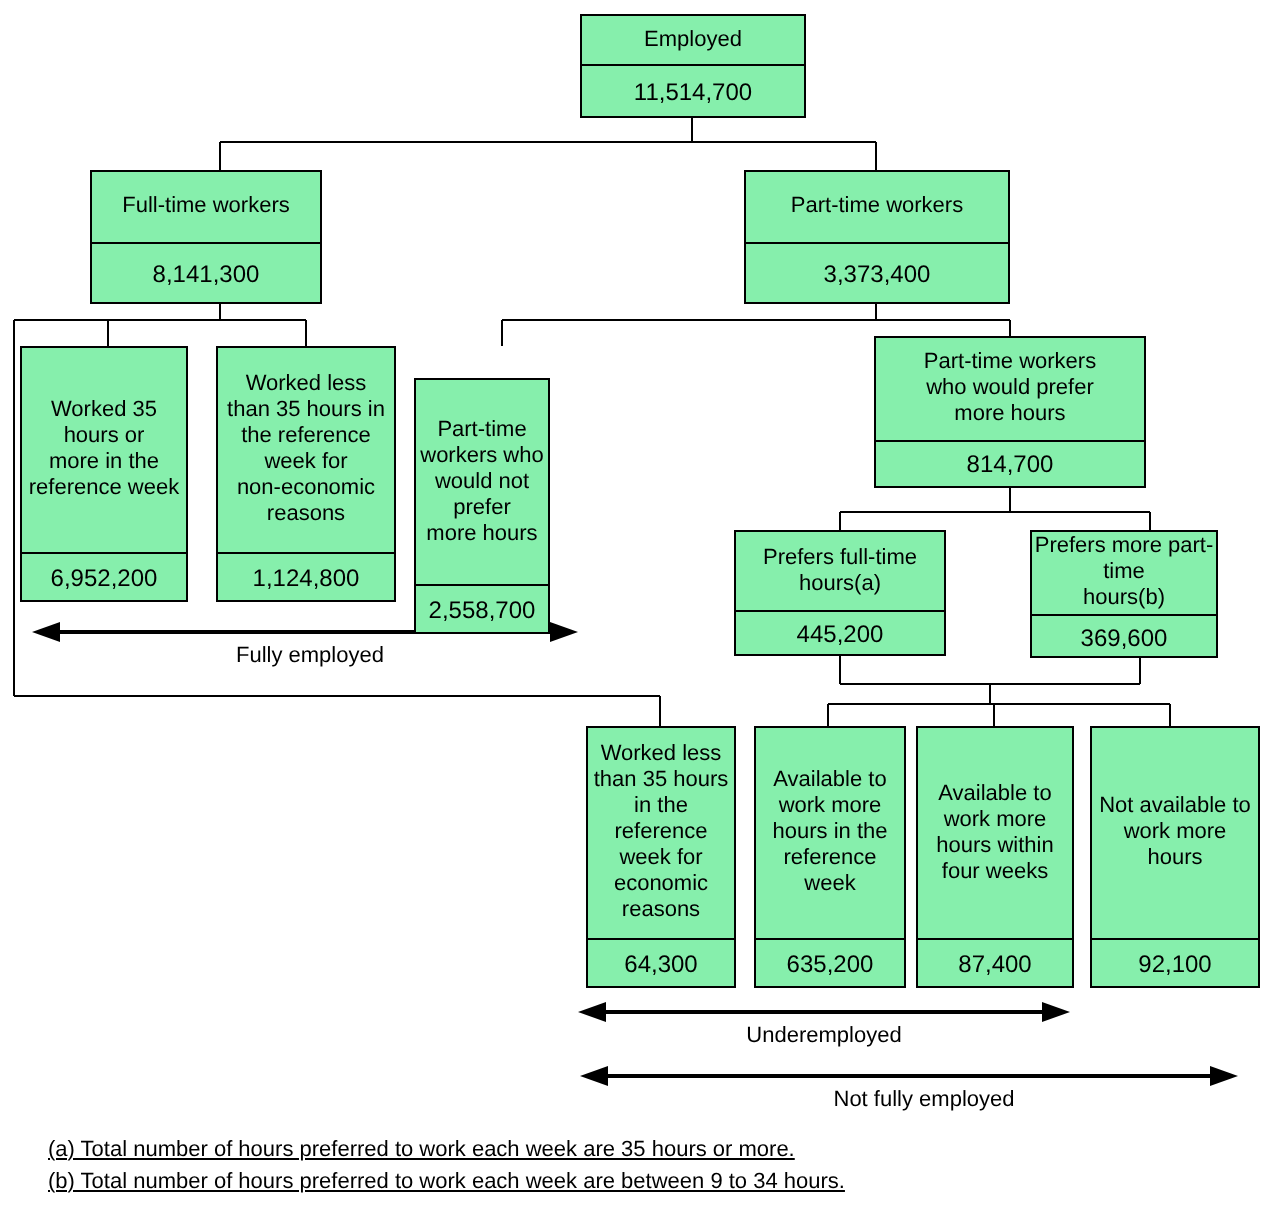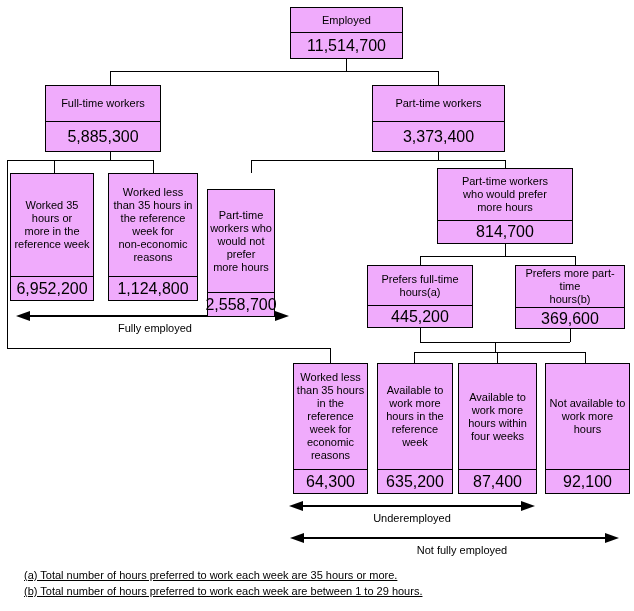--- a/index.html
+++ b/index.html
@@ -5,30 +5,30 @@
   html,body { margin:0; padding:0; background:#ffffff; }
   .canvas {
     position:relative; width:634px; height:611px; background:#ffffff;
     font-family:"Liberation Sans", sans-serif; color:#000000; overflow:hidden;
   }
   svg.wires { position:absolute; left:0; top:0; width:634px; height:611px; }
   svg.wires line { stroke:#000; stroke-width:1; shape-rendering:crispEdges; }
   svg.wires line.thick { stroke-width:2; shape-rendering:auto; }
   svg.wires polygon { fill:#000; }
   .node {
-    position:absolute; border:1px solid #000; background:#f0abfc;
+    position:absolute; border:1px solid #000; background:#86efac;
     display:flex; flex-direction:column; box-sizing:border-box;justify-content:space-between;
   }
   .node-label {
     flex:1; display:flex; align-items:center; justify-content:center;
     text-align:center; white-space:pre-line; font-size:11px; line-height:13px; padding:1px;
   }
   .node-value {
     border-top:1px solid #000; display:flex; align-items:center; justify-content:center;
-    font-size:16px; height:23px; flex:none;
+    font-size:12px; height:23px; flex:none;
   }
   .v21 { height:21px; } .v22 { height:22px; } .v25 { height:25px; } .v29 { height:29px; }
   .arrow-label { position:absolute; font-size:11px; text-align:center; }
   .footnotes { position:absolute; left:24px; top:567px; font-size:11px; line-height:16px;text-decoration:underline; }
 </style>
 </head>
 <body>
 
 <div class="canvas">
 
@@ -86,21 +86,21 @@
     </g>
   </svg>
 
   <div class="node" style="left:290px;top:7px;width:113px;height:52px;">
     <div class="node-label">Employed</div>
     <div class="node-value v25">11,514,700</div>
   </div>
 
   <div class="node" style="left:45px;top:85px;width:116px;height:67px;">
     <div class="node-label">Full-time workers</div>
-    <div class="node-value v29">5,885,300</div>
+    <div class="node-value v29">8,141,300</div>
   </div>
   <div class="node" style="left:372px;top:85px;width:133px;height:67px;">
     <div class="node-label">Part-time workers</div>
     <div class="node-value v29">3,373,400</div>
   </div>
 
   <div class="node" style="left:10px;top:173px;width:84px;height:128px;">
     <div class="node-label">Worked 35
 hours or
 more in the
@@ -128,21 +128,21 @@
 who would prefer
 more hours</div>
     <div class="node-value v22">814,700</div>
   </div>
 
   <div class="node" style="left:367px;top:265px;width:106px;height:63px;">
     <div class="node-label">Prefers full-time
 hours(a)</div>
     <div class="node-value v21">445,200</div>
   </div>
-  <div class="node" style="left:515px;top:265px;width:110px;height:64px;">
+  <div class="node" style="left:515px;top:265px;width:94px;height:64px;">
     <div class="node-label">Prefers more part-time
 hours(b)</div>
     <div class="node-value v21">369,600</div>
   </div>
 
   <div class="node" style="left:293px;top:363px;width:75px;height:131px;">
     <div class="node-label">Worked less
 than 35 hours
 in the
 reference
@@ -171,16 +171,16 @@
 hours</div>
     <div class="node-value">92,100</div>
   </div>
 
   <div class="arrow-label" style="left:312px;top:512px;width:200px;">Underemployed</div>
   <div class="arrow-label" style="left:55px;top:322px;width:200px;">Fully employed</div>
   <div class="arrow-label" style="left:362px;top:544px;width:200px;">Not fully employed</div>
 
   <div class="footnotes">
     <div>(a) Total number of hours preferred to work each week are 35 hours or more.</div>
-    <div>(b) Total number of hours preferred to work each week are between 1 to 29 hours.</div>
+    <div>(b) Total number of hours preferred to work each week are between 9 to 34 hours.</div>
   </div>
 
 </div>
 
 </body></html>

